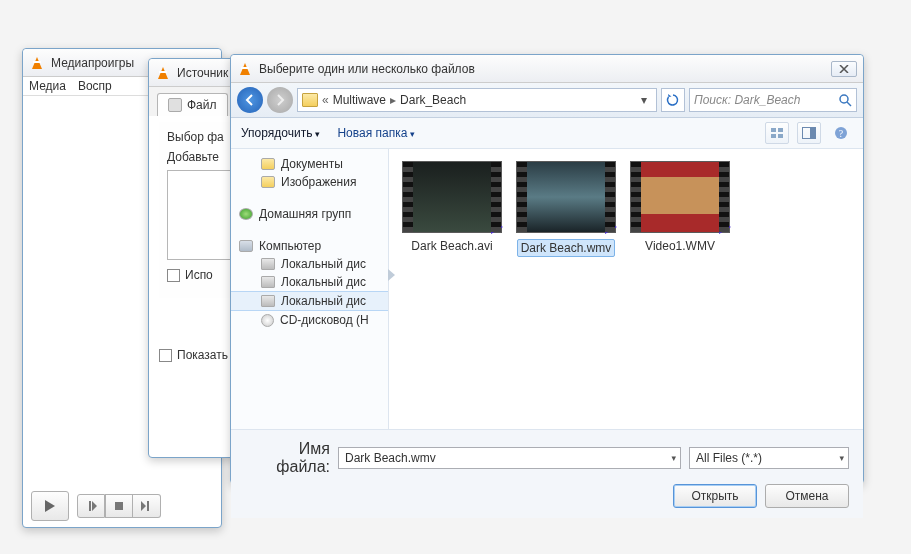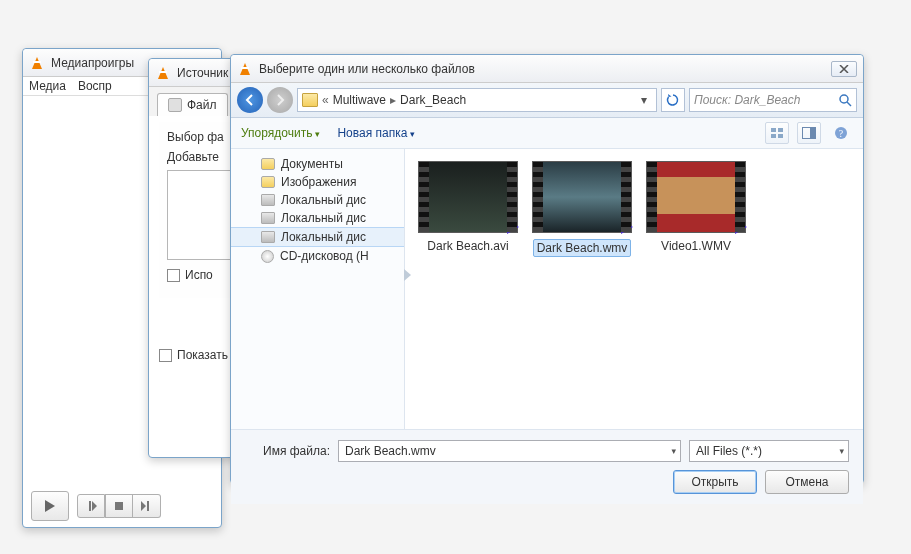--- a/index.html
+++ b/index.html
@@ -112,31 +112,31 @@
   .searchbox{
     width:168px;height:24px;border:1px solid #b2c1d6;background:#fff;
     display:flex;align-items:center;padding:0 4px;color:#888;font-style:italic;
     position:relative;
   }
   .searchbox .mag{position:absolute;right:4px;color:#3b78c0;font-style:normal;}
   .fd-toolbar{
     display:flex;align-items:center;padding:4px 10px;background:#f6f9fc;border-bottom:1px solid #dce5ef;
     font-size:12px;
   }
-  .tb-link{color:#4d7c0f;cursor:default;margin-right:18px;}
+  .tb-link{color:#0f172a;cursor:default;margin-right:18px;}
   .tb-link:after{content:" ▾";font-size:9px;}
   .tb-right{margin-left:auto;display:flex;gap:8px;align-items:center;}
   .tb-icon{
     width:24px;height:22px;border:1px solid #cfd9e6;border-radius:2px;
     background:linear-gradient(#fdfefe,#eef3f9);
     display:flex;align-items:center;justify-content:center;color:#666;font-size:11px;
   }
   .fd-body{display:flex;height:280px;}
   .fd-side{
-    width:174px;border-right:1px solid #dde5ef;background:#fafcfe;
+    width:158px;border-right:1px solid #dde5ef;background:#fafcfe;
     padding:6px 0;overflow:hidden;font-size:12px;
   }
   .side-item{
     display:flex;align-items:center;gap:6px;padding:2px 4px 2px 20px;
     white-space:nowrap;
   }
   .side-item.header{padding-left:8px;margin-top:6px;}
   .side-item.sub{padding-left:30px;}
   .side-item.selected{background:#e7f1fb;border:1px solid #b8d6f5;border-left:none;border-right:none;}
   .side-ic{width:14px;height:12px;background:#d8d8d8;border:1px solid #aaa;border-radius:2px;flex-shrink:0;}
@@ -163,21 +163,21 @@
   .thumb-img.t3{background:linear-gradient(#a82a2a 0 22%,#c7925a 22% 75%,#a82a2a 75%);}
   .thumb-item.selected .thumb-label{
     background:#cfe5fb;border:1px solid #7db3e8;border-radius:2px;padding:1px 3px;display:inline-block;
   }
   .play-ov{position:absolute;right:-2px;bottom:-2px;width:0;height:0;
     border-left:12px solid #4a32c5;border-top:7px solid transparent;border-bottom:7px solid transparent;}
   .fd-bottom{
     padding:10px 14px;background:#f3f6fa;border-top:1px solid #dde5ef;
   }
   .bottom-row{display:flex;align-items:center;gap:8px;margin-bottom:8px;}
-  .bottom-label{font-size:12px;text-align:right;width:85px;}
+  .bottom-label{font-size:16px;text-align:right;width:85px;}
   .combo{
     height:22px;border:1px solid #abadb3;background:#fff;
     display:flex;align-items:center;padding:0 18px 0 6px;font-size:12px;
     position:relative;
   }
   .combo:after{content:"▾";position:absolute;right:4px;color:#555;font-size:9px;}
   .btn-row{display:flex;justify-content:flex-end;gap:8px;}
   .dlg-btn{
     width:84px;height:24px;border:1px solid #acacac;border-radius:3px;
     background:linear-gradient(#fdfdfd,#e8e8e8);
@@ -334,20 +334,28 @@
   <div class="fd-body">
     <div class="fd-side">
       <div class="side-item sub">
           <span class="side-ic folder"></span>
           <span>Документы</span>
         </div>
       <div class="side-item sub">
           <span class="side-ic folder"></span>
           <span>Изображения</span>
         </div>
+      <div class="side-item header" style="margin-top:14px;">
+          <span class="side-ic globe"></span>
+          <span>Домашняя групп</span>
+        </div>
+      <div class="side-item header" style="margin-top:14px;">
+          <span class="side-ic comp"></span>
+          <span>Компьютер</span>
+        </div>
       <div class="side-item sub">
           <span class="side-ic drive"></span>
           <span>Локальный дис</span>
         </div>
       <div class="side-item sub">
           <span class="side-ic drive"></span>
           <span>Локальный дис</span>
         </div>
       <div class="side-item sub selected">
           <span class="side-ic drive"></span>

